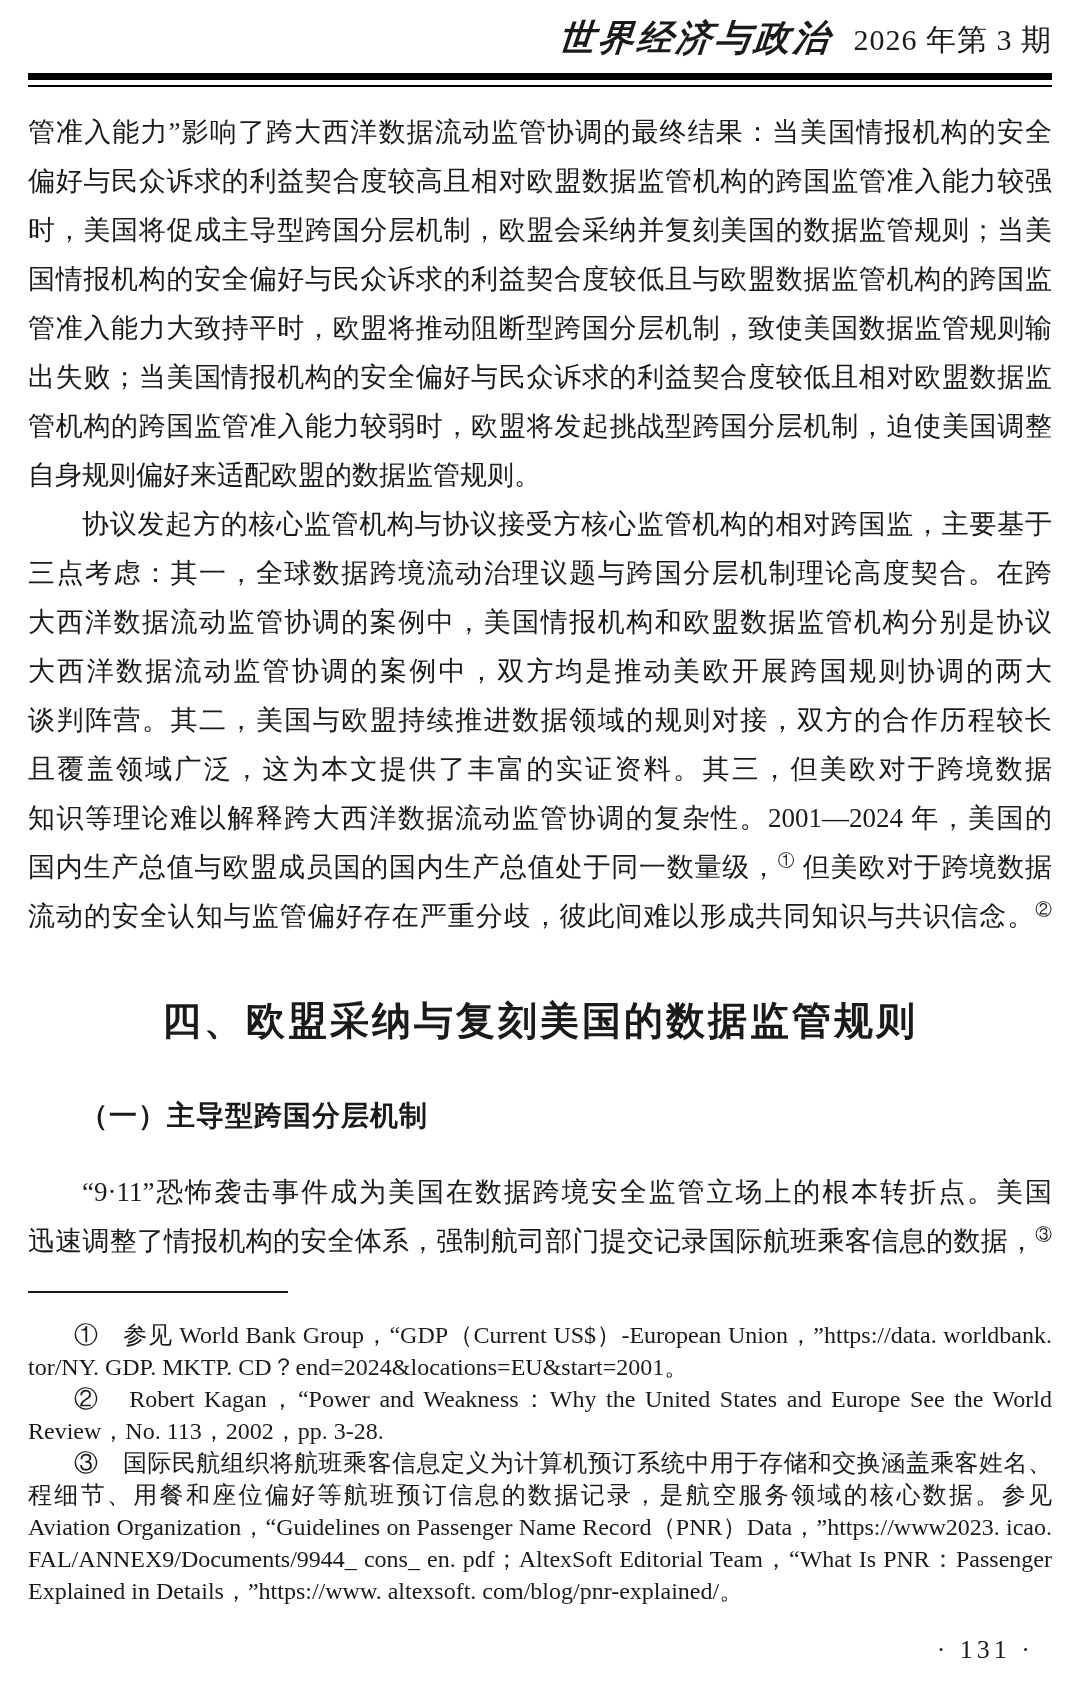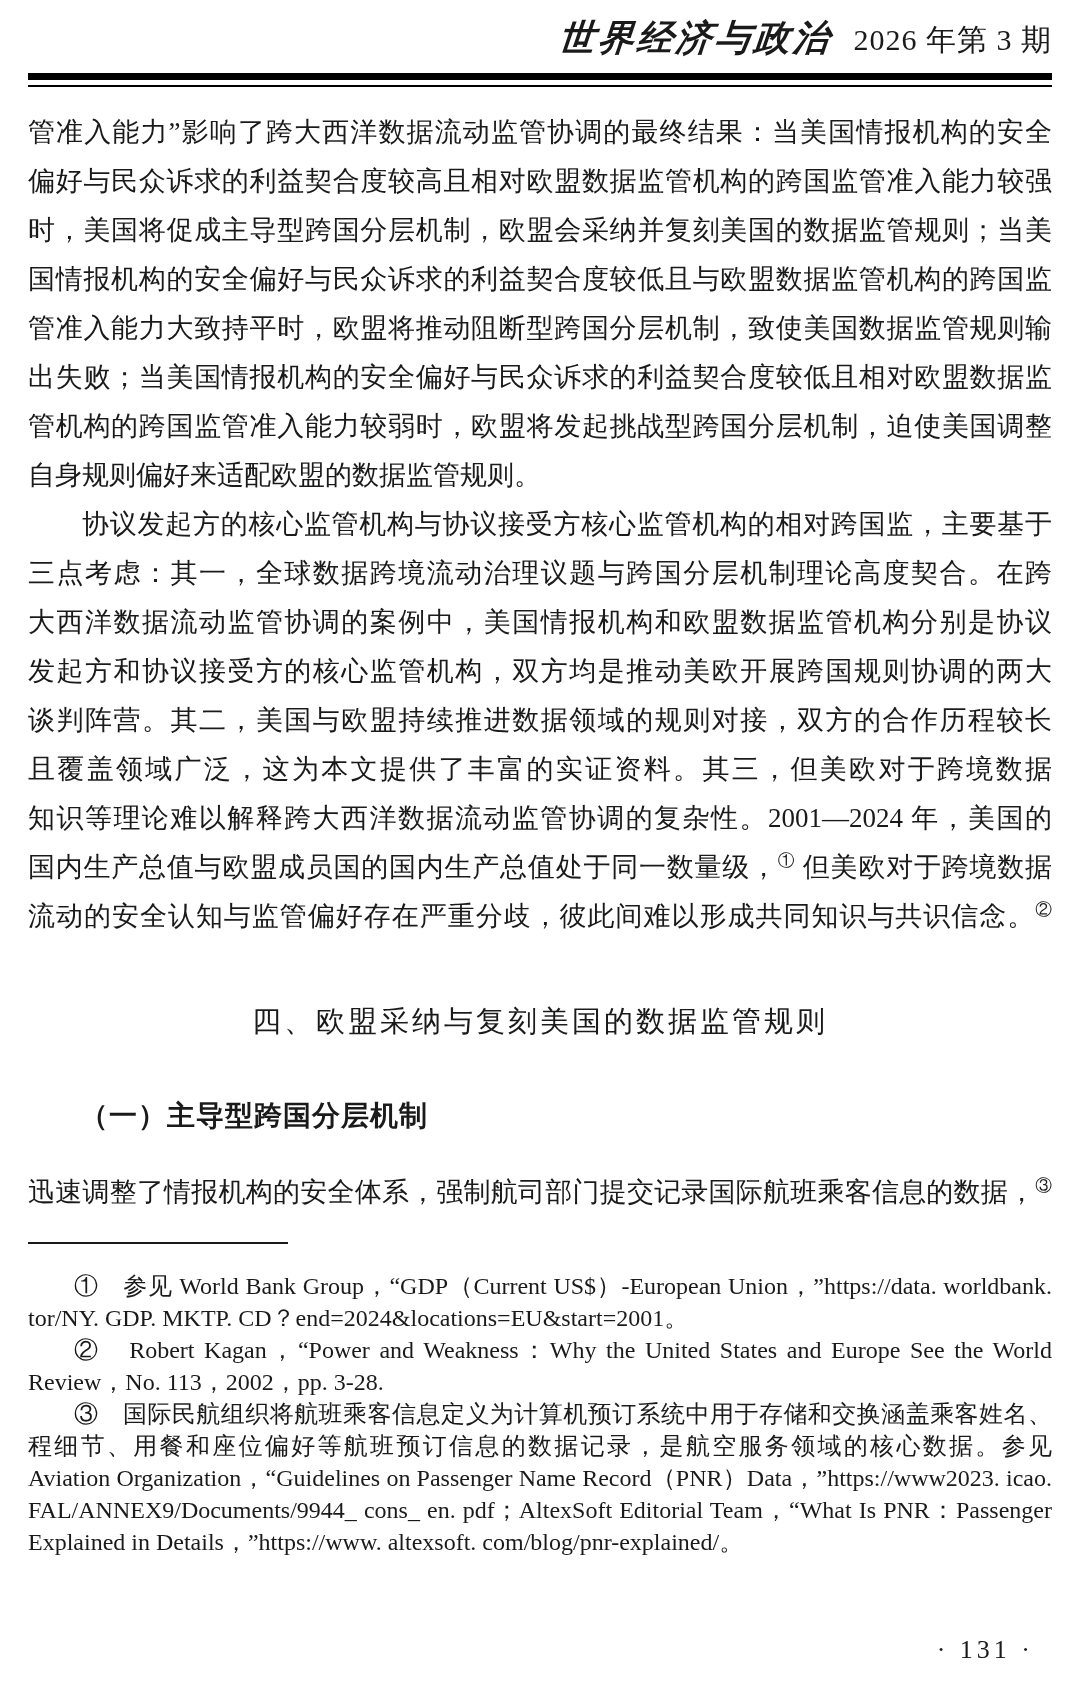--- a/index.html
+++ b/index.html
@@ -34,25 +34,25 @@
   
   main { margin-top: 21px; font-size: 27px; line-height: 49px; }
   .line { text-align: justify; text-align-last: justify; overflow: hidden; height: 49px; }
   .line.left-last { text-align-last: left; }
   .indent-first .line:first-child { text-indent: 54px; }
   .indent2 { text-indent: 54px; }
   sup.fnref { font-size: 0.62em; vertical-align: super; line-height: 0; }
 
   .section-heading {
     text-align: center;
-    font-size: 29px;
+    font-size: 39px;
     line-height: 60px;
     letter-spacing: 3px;
     margin-top: 50px;
-    font-weight: 400;
+    font-weight: 700;
   }
   .subsection-heading {
     font-family: "Liberation Sans", "DejaVu Sans", sans-serif;
     font-weight: 700;
     font-size: 28px;
     line-height: 49px;
     margin-top: 40px;
     text-indent: 52px;
     letter-spacing: 1px;
   }
@@ -98,34 +98,35 @@
           <div class="line">管机构的跨国监管准入能力较弱时，欧盟将发起挑战型跨国分层机制，迫使美国调整</div>
         </div>
       <div class="line left-last">自身规则偏好来适配欧盟的数据监管规则。</div>
     </section>
 
     <section class="indent-first">
       <div>
           <div class="line">协议发起方的核心监管机构与协议接受方核心监管机构的相对跨国监，主要基于</div>
           <div class="line">三点考虑：其一，全球数据跨境流动治理议题与跨国分层机制理论高度契合。在跨</div>
           <div class="line">大西洋数据流动监管协调的案例中，美国情报机构和欧盟数据监管机构分别是协议</div>
-          <div class="line">发起方和协议接受方的核心监管机构，双方均是推动美欧开展跨国规则协调的两大</div>
+          <div class="line">大西洋数据流动监管协调的案例中，双方均是推动美欧开展跨国规则协调的两大</div>
           <div class="line">谈判阵营。其二，美国与欧盟持续推进数据领域的规则对接，双方的合作历程较长</div>
           <div class="line">且覆盖领域广泛，这为本文提供了丰富的实证资料。其三，但美欧对于跨境数据</div>
           <div class="line">知识等理论难以解释跨大西洋数据流动监管协调的复杂性。2001—2024 年，美国的</div>
         </div>
       <div class="line"><span>国内生产总值与欧盟成员国的国内生产总值处于同一数量级，</span><sup class="fnref">①</sup><span> 但美欧对于跨境数据</span></div>
       <div class="line"><span>流动的安全认知与监管偏好存在严重分歧，彼此间难以形成共同知识与共识信念。</span><sup class="fnref">②</sup></div>
     </section>
 
     <h2 class="section-heading">四、欧盟采纳与复刻美国的数据监管规则</h2>
 
     <h3 class="subsection-heading">（一）主导型跨国分层机制</h3>
 
     <section>
+      <div class="line indent2">“9·11”恐怖袭击事件成为美国在数据跨境安全监管立场上的根本转折点。美国</div>
       <div class="line"><span>迅速调整了情报机构的安全体系，强制航司部门提交记录国际航班乘客信息的数据，</span><sup class="fnref">③</sup></div>
     </section>
 
   </main>
 
   <div class="fn-sep"></div>
 
   <section class="footnotes">
     <div class="fn-line fn-indent">①　参见 World Bank Group，“GDP（Current US$）-European Union，”https://data. worldbank. org/indica-</div>
     <div class="fn-line left-last">tor/NY. GDP. MKTP. CD？end=2024&amp;locations=EU&amp;start=2001。</div>

